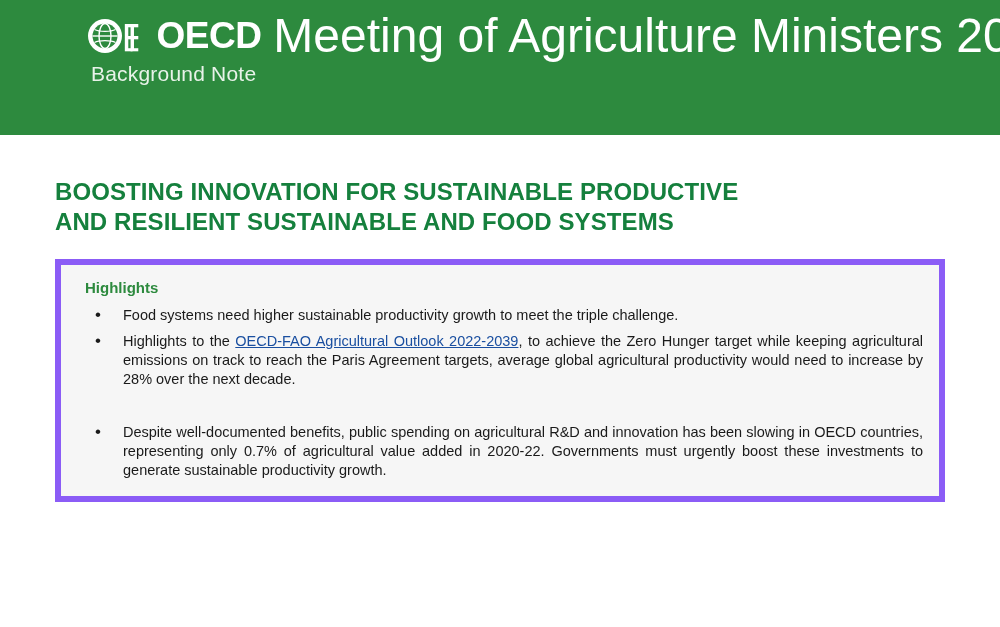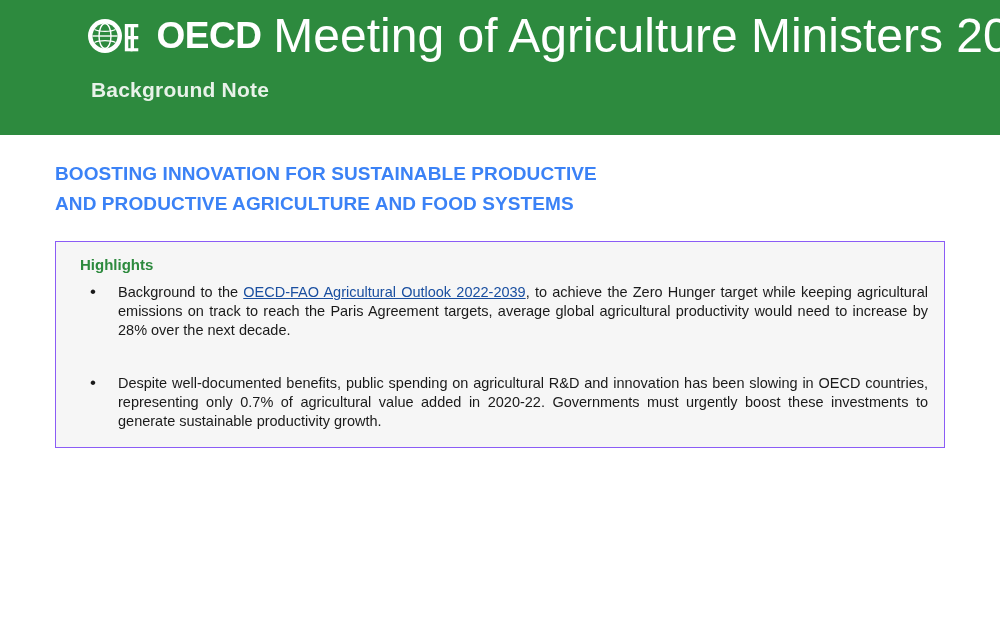--- a/index.html
+++ b/index.html
@@ -67,41 +67,41 @@
     color: #ffffff;
     font-size: 48px;
     font-weight: 400;
     line-height: 44px;
     margin-left: 12px;
     white-space: nowrap;
   }
   .header-subtitle {
     color: #e8f2e9;
     font-size: 21px;
-    font-weight: 700;
-    margin-top: 20px;
+    font-weight: 400;
+    margin-top: 4px;
     margin-left: 3px;
     letter-spacing: 0.2px;
   }
 
   
   .doc-title {
-    color: #3b82f6;
-    font-size: 19px;
+    color: #15803d;
+    font-size: 24px;
     font-weight: 700;
     line-height: 30px;
-    margin: 24px 0 0 55px;
+    margin: 42px 0 0 55px;
     letter-spacing: 0.1px;
   }
   .doc-title div { white-space: nowrap; }
 
   
   .highlights-box {
     margin: 22px 55px 0 55px;
-    border: 1px solid #8b5cf6;
+    border: 6px solid #8b5cf6;
     background: #f6f6f6;
     padding: 14px 16px 16px 16px;
     box-sizing: border-box;
   }
   .highlights-heading {
     color: #2d8a3e;
     font-size: 15px;
     font-weight: 700;
     margin: 0 0 10px 8px;
   }
@@ -155,24 +155,25 @@
       </span>
       <span class="oecd-word">OECD</span>
       <span class="header-title">Meeting of Agriculture Ministers 2022</span>
     </div>
     <div class="header-subtitle">Background Note</div>
   </div>
 </div>
 
 <div class="doc-title">
   <div>BOOSTING INNOVATION FOR SUSTAINABLE PRODUCTIVE</div>
-  <div>AND PRODUCTIVE AGRICULTURE AND FOOD SYSTEMS</div>
+  <div>AND RESILIENT SUSTAINABLE AND FOOD SYSTEMS</div>
 </div>
 
 <div class="highlights-box">
   <div class="highlights-heading">Highlights</div>
   <ul class="highlights-list">
+    <li>Food systems need higher sustainable productivity growth to meet the triple challenge.</li>
     <li>
-      <span>Background to the </span><a class="doc-link" href="#">OECD-FAO Agricultural Outlook 2022-2039</a><span>, to achieve the Zero Hunger target while keeping agricultural emissions on track to reach the Paris Agreement targets, average global agricultural productivity would need to increase by 28% over the next decade.</span>
+      <span>Highlights to the </span><a class="doc-link" href="#">OECD-FAO Agricultural Outlook 2022-2039</a><span>, to achieve the Zero Hunger target while keeping agricultural emissions on track to reach the Paris Agreement targets, average global agricultural productivity would need to increase by 28% over the next decade.</span>
     </li>
     <li>Despite well-documented benefits, public spending on agricultural R&amp;D and innovation has been slowing in OECD countries, representing only 0.7% of agricultural value added in 2020-22. Governments must urgently boost these investments to generate sustainable productivity growth.</li>
   </ul>
 </div>
 
 </body></html>

